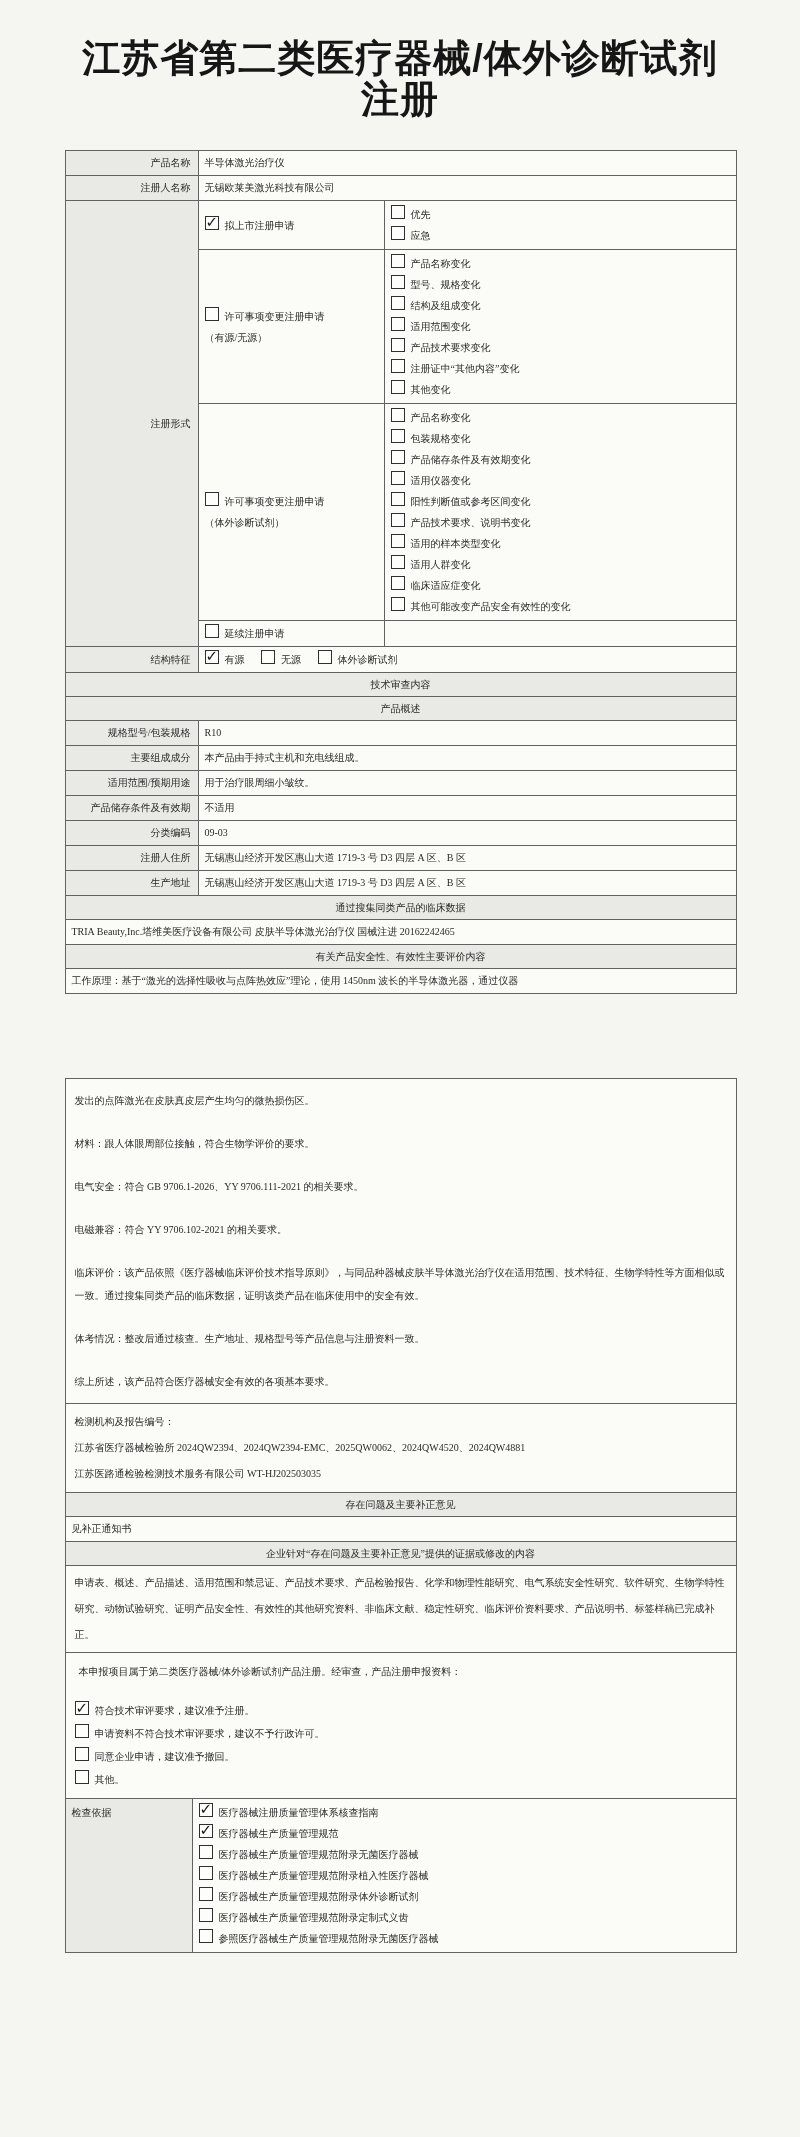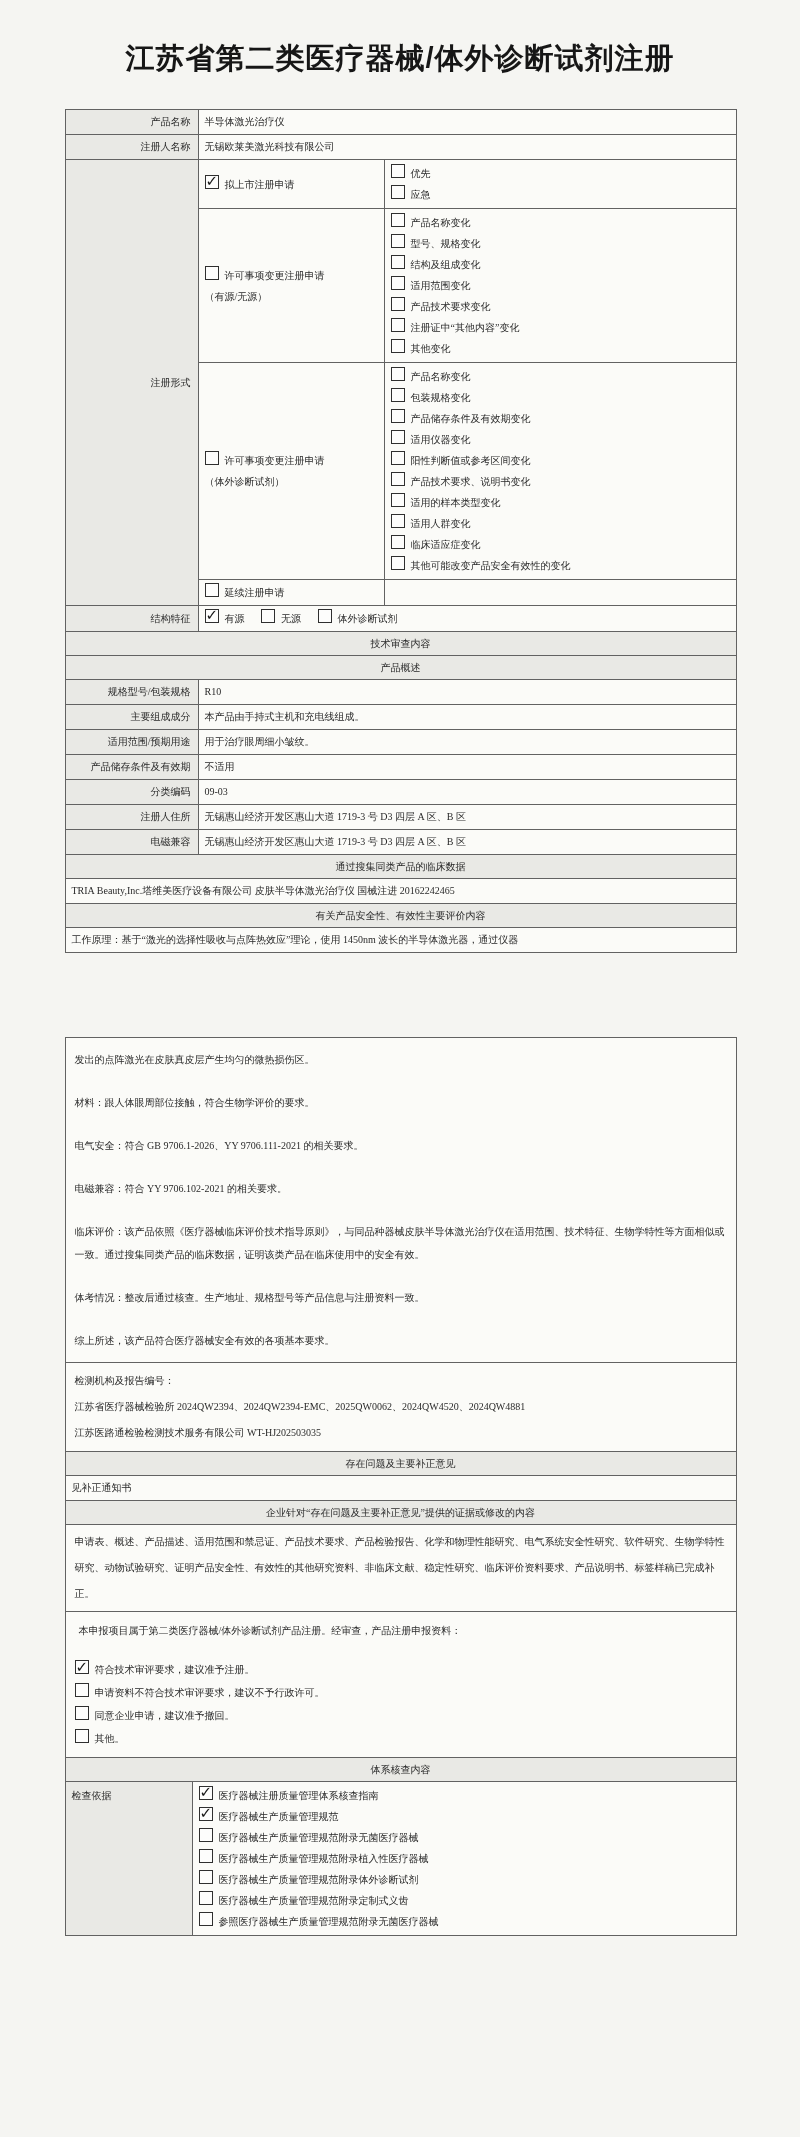--- a/index.html
+++ b/index.html
@@ -6,21 +6,21 @@
   body{
     width:800px;height:2137px;overflow:hidden;
     background:#f5f5f2;
     font-family:"Liberation Serif","DejaVu Serif",serif;
     color:#2a2a2a;
   }
   .page{width:671px;margin:0 auto;}
   .doc-title{
     padding-top:38px;text-align:center;
     font-family:"Liberation Sans","DejaVu Sans",sans-serif;
-    font-weight:bold;font-size:29px;line-height:41px;
+    font-weight:bold;font-size:38px;line-height:41px;
     color:#161616;letter-spacing:1px;
   }
   table.t{
     border-collapse:collapse;width:671px;table-layout:fixed;
     background:#fbfbf8;
   }
   .t1{margin-top:30px;}
   .t2{margin-top:84px;}
   td{
     border:1px solid #626262;
@@ -204,21 +204,21 @@
           <td class="lbl">分类编码</td>
           <td class="val" colspan="2">09-03</td>
         </tr>
 
         <tr>
           <td class="lbl">注册人住所</td>
           <td class="val" colspan="2">无锡惠山经济开发区惠山大道 1719-3 号 D3 四层 A 区、B 区</td>
         </tr>
 
         <tr>
-          <td class="lbl">电磁兼容</td>
+          <td class="lbl">生产地址</td>
           <td class="val" colspan="2">无锡惠山经济开发区惠山大道 1719-3 号 D3 四层 A 区、B 区</td>
         </tr>
       </tbody>
 
     <tbody>
       <tr>
         <td class="hdr" colspan="3">通过搜集同类产品的临床数据</td>
       </tr>
       <tr>
         <td class="val" colspan="3">TRIA Beauty,Inc.塔维美医疗设备有限公司  皮肤半导体激光治疗仪  国械注进 20162242465</td>
@@ -287,23 +287,20 @@
 
               <div class="cbline"><span class="cb"></span><span class="cbl">申请资料不符合技术审评要求，建议不予行政许可。</span></div>
 
               <div class="cbline"><span class="cb"></span><span class="cbl">同意企业申请，建议准予撤回。</span></div>
 
               <div class="cbline"><span class="cb"></span><span class="cbl">其他。</span></div>
             </div>
         </td>
       </tr>
       <tr>
-        <td class="hdr" colspan="2">体系核查内容</td>
-      </tr>
-      <tr>
         <td class="lbl2">检查依据</td>
         <td class="optc">
 
             <div class="cbline"><span class="cb checked"></span><span class="cbl">医疗器械注册质量管理体系核查指南</span></div>
 
             <div class="cbline"><span class="cb checked"></span><span class="cbl">医疗器械生产质量管理规范</span></div>
 
             <div class="cbline"><span class="cb"></span><span class="cbl">医疗器械生产质量管理规范附录无菌医疗器械</span></div>
 
             <div class="cbline"><span class="cb"></span><span class="cbl">医疗器械生产质量管理规范附录植入性医疗器械</span></div>

